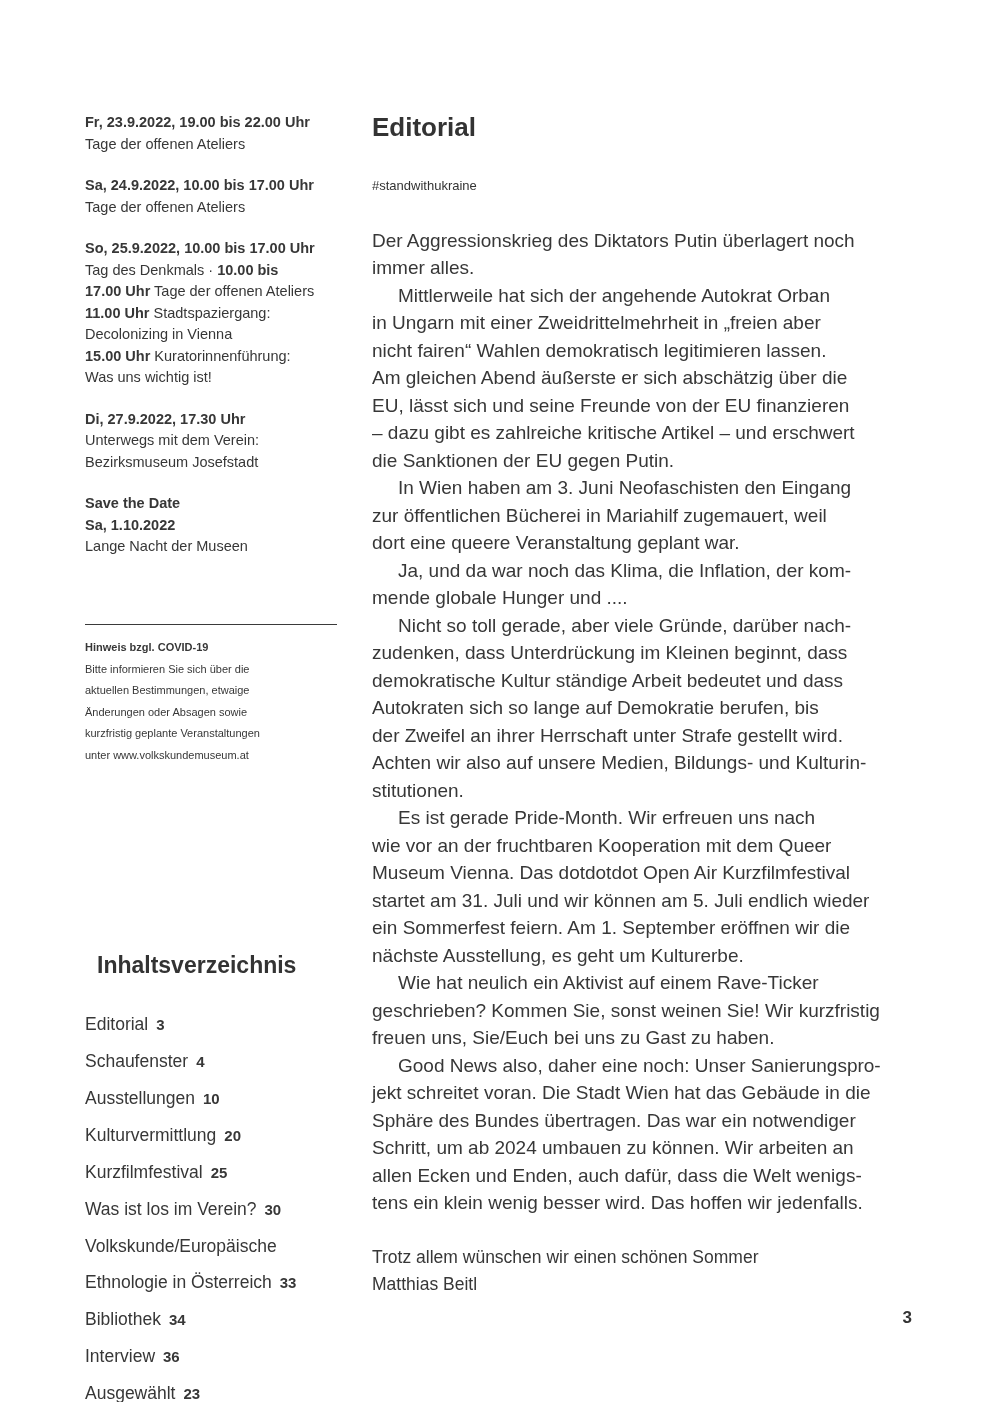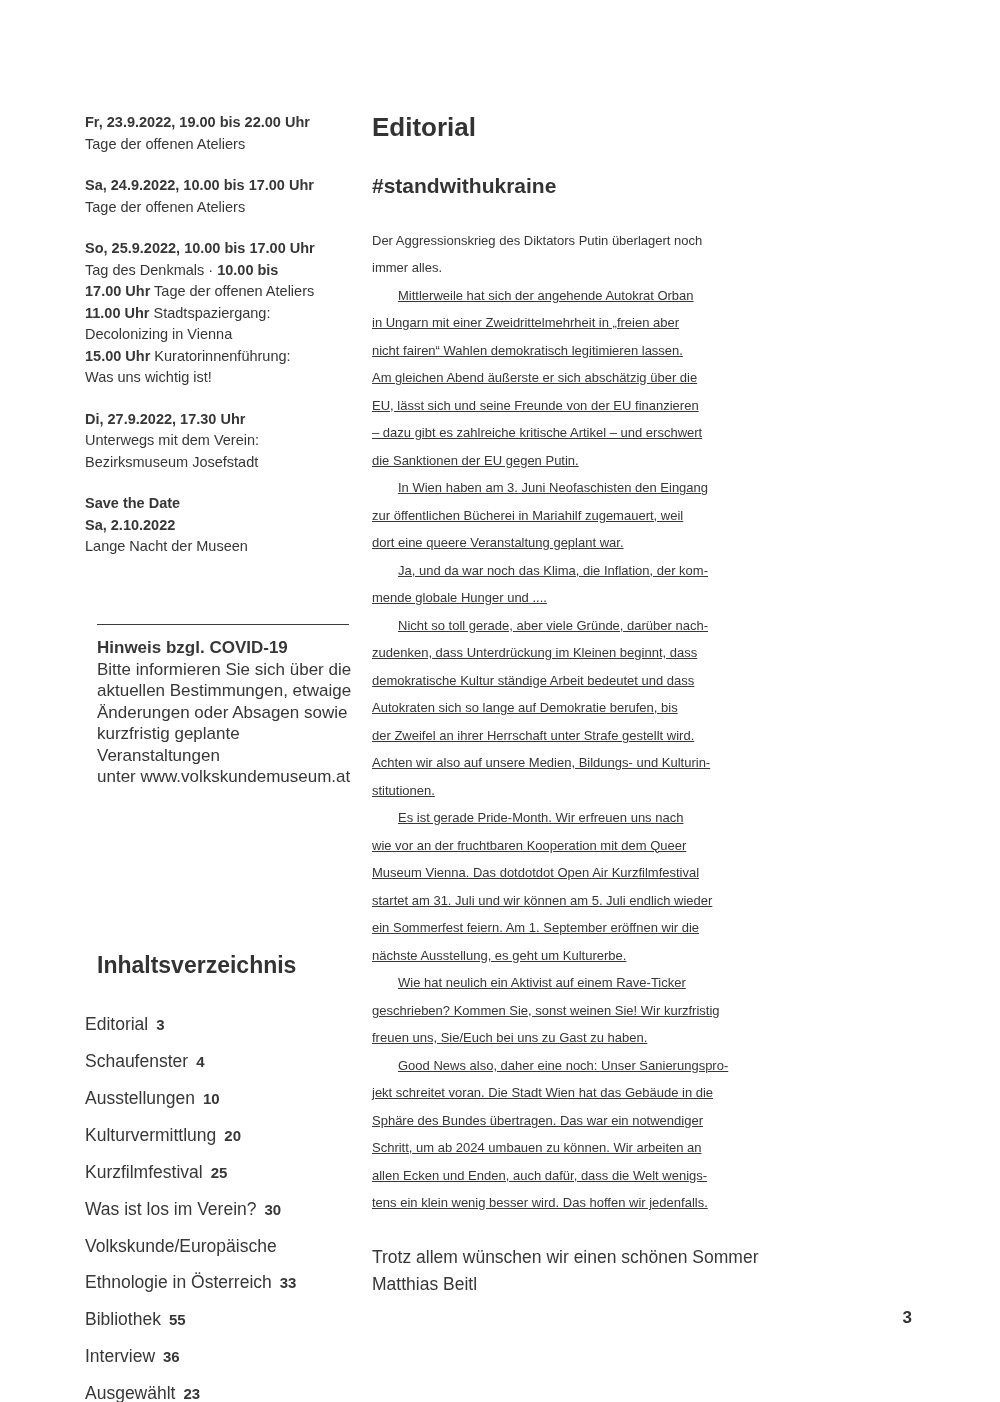--- a/index.html
+++ b/index.html
@@ -14,38 +14,38 @@
   .page { position: absolute; inset: 0; }
 
   
   .sidebar { position: absolute; left: 85px; top: 112px; width: 262px; }
   .events { position: absolute; left: 0; top: 0; width: 262px; }
   .event { margin-bottom: 20px; font-size: 14.5px; line-height: 21.5px; }
   .event-title { font-weight: bold; white-space: pre-line; margin: 0; }
   .event-body { white-space: pre-line; margin: 0; }
   .b { font-weight: bold; }
 
-  .covid { position: absolute; left: 0; top: 512px; width: 262px; font-size: 17px; line-height: 21.5px; margin-left: 12px; }
+  .covid { position: absolute; left: 0; top: 512px; width: 262px; font-size: 11px; line-height: 21.5px; }
   .covid hr { border: none; border-top: 1.5px solid #3a3a3a; margin: 0 0 12px 0; width: 252px; }
   .covid-title { font-weight: bold; margin: 0; }
   .covid-body { white-space: pre-line; margin: 0; }
 
   .toc { position: absolute; left: 0; top: 826px; width: 262px; }
   .toc-title { font-size: 23px; line-height: 30px; font-weight: bold; margin: 12px; color: #333; }
   .toc-list { list-style: none; margin: 26px 0 16px 0; padding: 0; font-size: 17.5px; line-height: 36px; }
   .toc-item { margin: 0; }
   .toc-label { white-space: pre-line; }
   .toc-page { font-weight: bold; font-size: 15px; margin-left: 8px; }
 
   
   .main { position: absolute; left: 372px; top: 112px; width: 575px; }
   .editorial-title { font-size: 26px; line-height: 31px; font-weight: bold; margin: 0 0 29px 0; color: #333; }
-  .hashtag { font-size: 21px; line-height: 27.5px; font-weight: bold; margin: 0 0 27px 0; color: #333; }
-  .body-text p { margin: 0; font-size: 13px; line-height: 27.5px; white-space: pre-line; }
-  .body-text p.indent { text-indent: 26px; text-decoration: underline; }
+  .hashtag { font-size: 13px; line-height: 27.5px; font-weight: normal; margin: 0 0 27px 0; color: #333; }
+  .body-text p { margin: 0; font-size: 19px; line-height: 27.5px; white-space: pre-line; }
+  .body-text p.indent { text-indent: 26px; }
   .closing { margin-top: 27px; font-size: 17.5px; line-height: 27.5px; white-space: pre-line; }
 
   .page-number { position: absolute; right: 88px; top: 1308px; font-size: 17px; font-weight: bold; color: #333; }
 </style>
 </head>
 <body>
 
 <div class="page">
 
   <aside class="sidebar">
@@ -73,21 +73,21 @@
       </div>
 
       <div class="event">
         <p class="event-title">Di, 27.9.2022, 17.30 Uhr</p>
         <p class="event-body">Unterwegs mit dem Verein:
 Bezirksmuseum Josefstadt</p>
       </div>
 
       <div class="event">
         <p class="event-title">Save the Date
-Sa, 2.10.2022</p>
+Sa, 1.10.2022</p>
         <p class="event-body">Lange Nacht der Museen</p>
       </div>
 
     </div>
 
     <div class="covid">
       <hr>
       <p class="covid-title">Hinweis bzgl. COVID-19</p>
       <p class="covid-body">Bitte informieren Sie sich über die
 aktuellen Bestimmungen, etwaige
@@ -100,21 +100,21 @@
       <h2 class="toc-title">Inhaltsverzeichnis</h2>
       <ul class="toc-list">
         <li class="toc-item"><span class="toc-label">Editorial</span><span class="toc-page">3</span></li>
         <li class="toc-item"><span class="toc-label">Schaufenster</span><span class="toc-page">4</span></li>
         <li class="toc-item"><span class="toc-label">Ausstellungen</span><span class="toc-page">10</span></li>
         <li class="toc-item"><span class="toc-label">Kulturvermittlung</span><span class="toc-page">20</span></li>
         <li class="toc-item"><span class="toc-label">Kurzfilmfestival</span><span class="toc-page">25</span></li>
         <li class="toc-item"><span class="toc-label">Was ist los im Verein?</span><span class="toc-page">30</span></li>
         <li class="toc-item"><span class="toc-label">Volkskunde/Europäische
 Ethnologie in Österreich</span><span class="toc-page">33</span></li>
-        <li class="toc-item"><span class="toc-label">Bibliothek</span><span class="toc-page">55</span></li>
+        <li class="toc-item"><span class="toc-label">Bibliothek</span><span class="toc-page">34</span></li>
         <li class="toc-item"><span class="toc-label">Interview</span><span class="toc-page">36</span></li>
         <li class="toc-item"><span class="toc-label">Ausgewählt</span><span class="toc-page">23</span></li>
       </ul>
     </div>
 
   </aside>
 
   <main class="main">
     <h1 class="editorial-title">Editorial</h1>
     <p class="hashtag">#standwithukraine</p>

